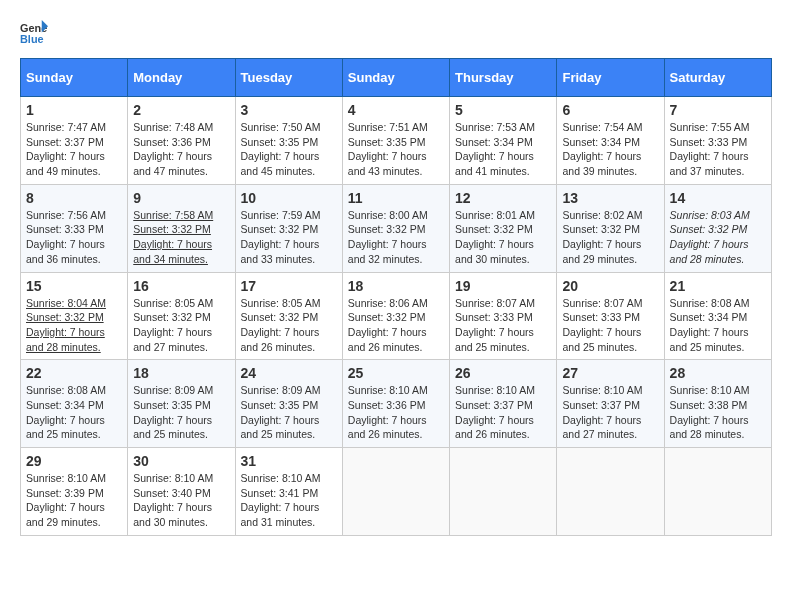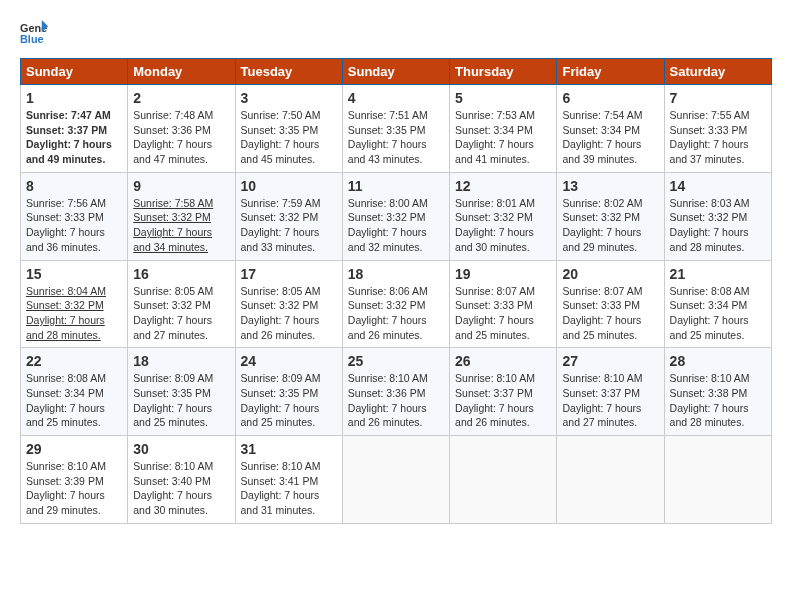--- a/index.html
+++ b/index.html
@@ -36,23 +36,23 @@
     .subtitle {
       font-size: 16px;
       color: #555;
     }
     .calendar {
       width: 100%;
       border-collapse: collapse;
       font-size: 11px;
     }
     .calendar th {
-      background-color: #c2410c;
+      background-color: #3b82f6;
       color: white;
-      padding: 5px 5px;
+      padding: 11px 5px;
       text-align: left;
       font-size: 13px;
       font-weight: bold;
       border: 1px solid #1a5fa0;
     }
     .calendar td {
       border: 1px solid #ccc;
       vertical-align: top;
       padding: 5px;
       background: #fff;
@@ -108,21 +108,21 @@
         <th>Sunday</th>
         <th>Thursday</th>
         <th>Friday</th>
         <th>Saturday</th>
       </tr>
   </thead>
   <tbody id="calendar-body">
   <tr>
         <td>
           <span class="day-num">1</span>
-          <div class="day-detail" style="white-space: pre-line; font-weight: bold;">Sunrise: 7:47 AM
+          <div class="day-detail" style="white-space: pre-line;">Sunrise: 7:47 AM
 Sunset: 3:37 PM
 Daylight: 7 hours and 49 minutes.</div>
         </td>
         <td>
           <span class="day-num">2</span>
           <div class="day-detail" style="white-space: pre-line;">Sunrise: 7:48 AM
 Sunset: 3:36 PM
 Daylight: 7 hours and 47 minutes.</div>
         </td>
         <td>
@@ -188,21 +188,21 @@
 Daylight: 7 hours and 30 minutes.</div>
         </td>
         <td>
           <span class="day-num">13</span>
           <div class="day-detail" style="white-space: pre-line;">Sunrise: 8:02 AM
 Sunset: 3:32 PM
 Daylight: 7 hours and 29 minutes.</div>
         </td>
         <td>
           <span class="day-num">14</span>
-          <div class="day-detail" style="white-space: pre-line;">Sunrise: 8:03 AM
+          <div class="day-detail" style="white-space: pre-line; font-style: italic;">Sunrise: 8:03 AM
 Sunset: 3:32 PM
 Daylight: 7 hours and 28 minutes.</div>
         </td>
       </tr>
       <tr>
         <td>
           <span class="day-num">15</span>
           <div class="day-detail" style="white-space: pre-line; text-decoration: underline;">Sunrise: 8:04 AM
 Sunset: 3:32 PM
 Daylight: 7 hours and 28 minutes.</div>

